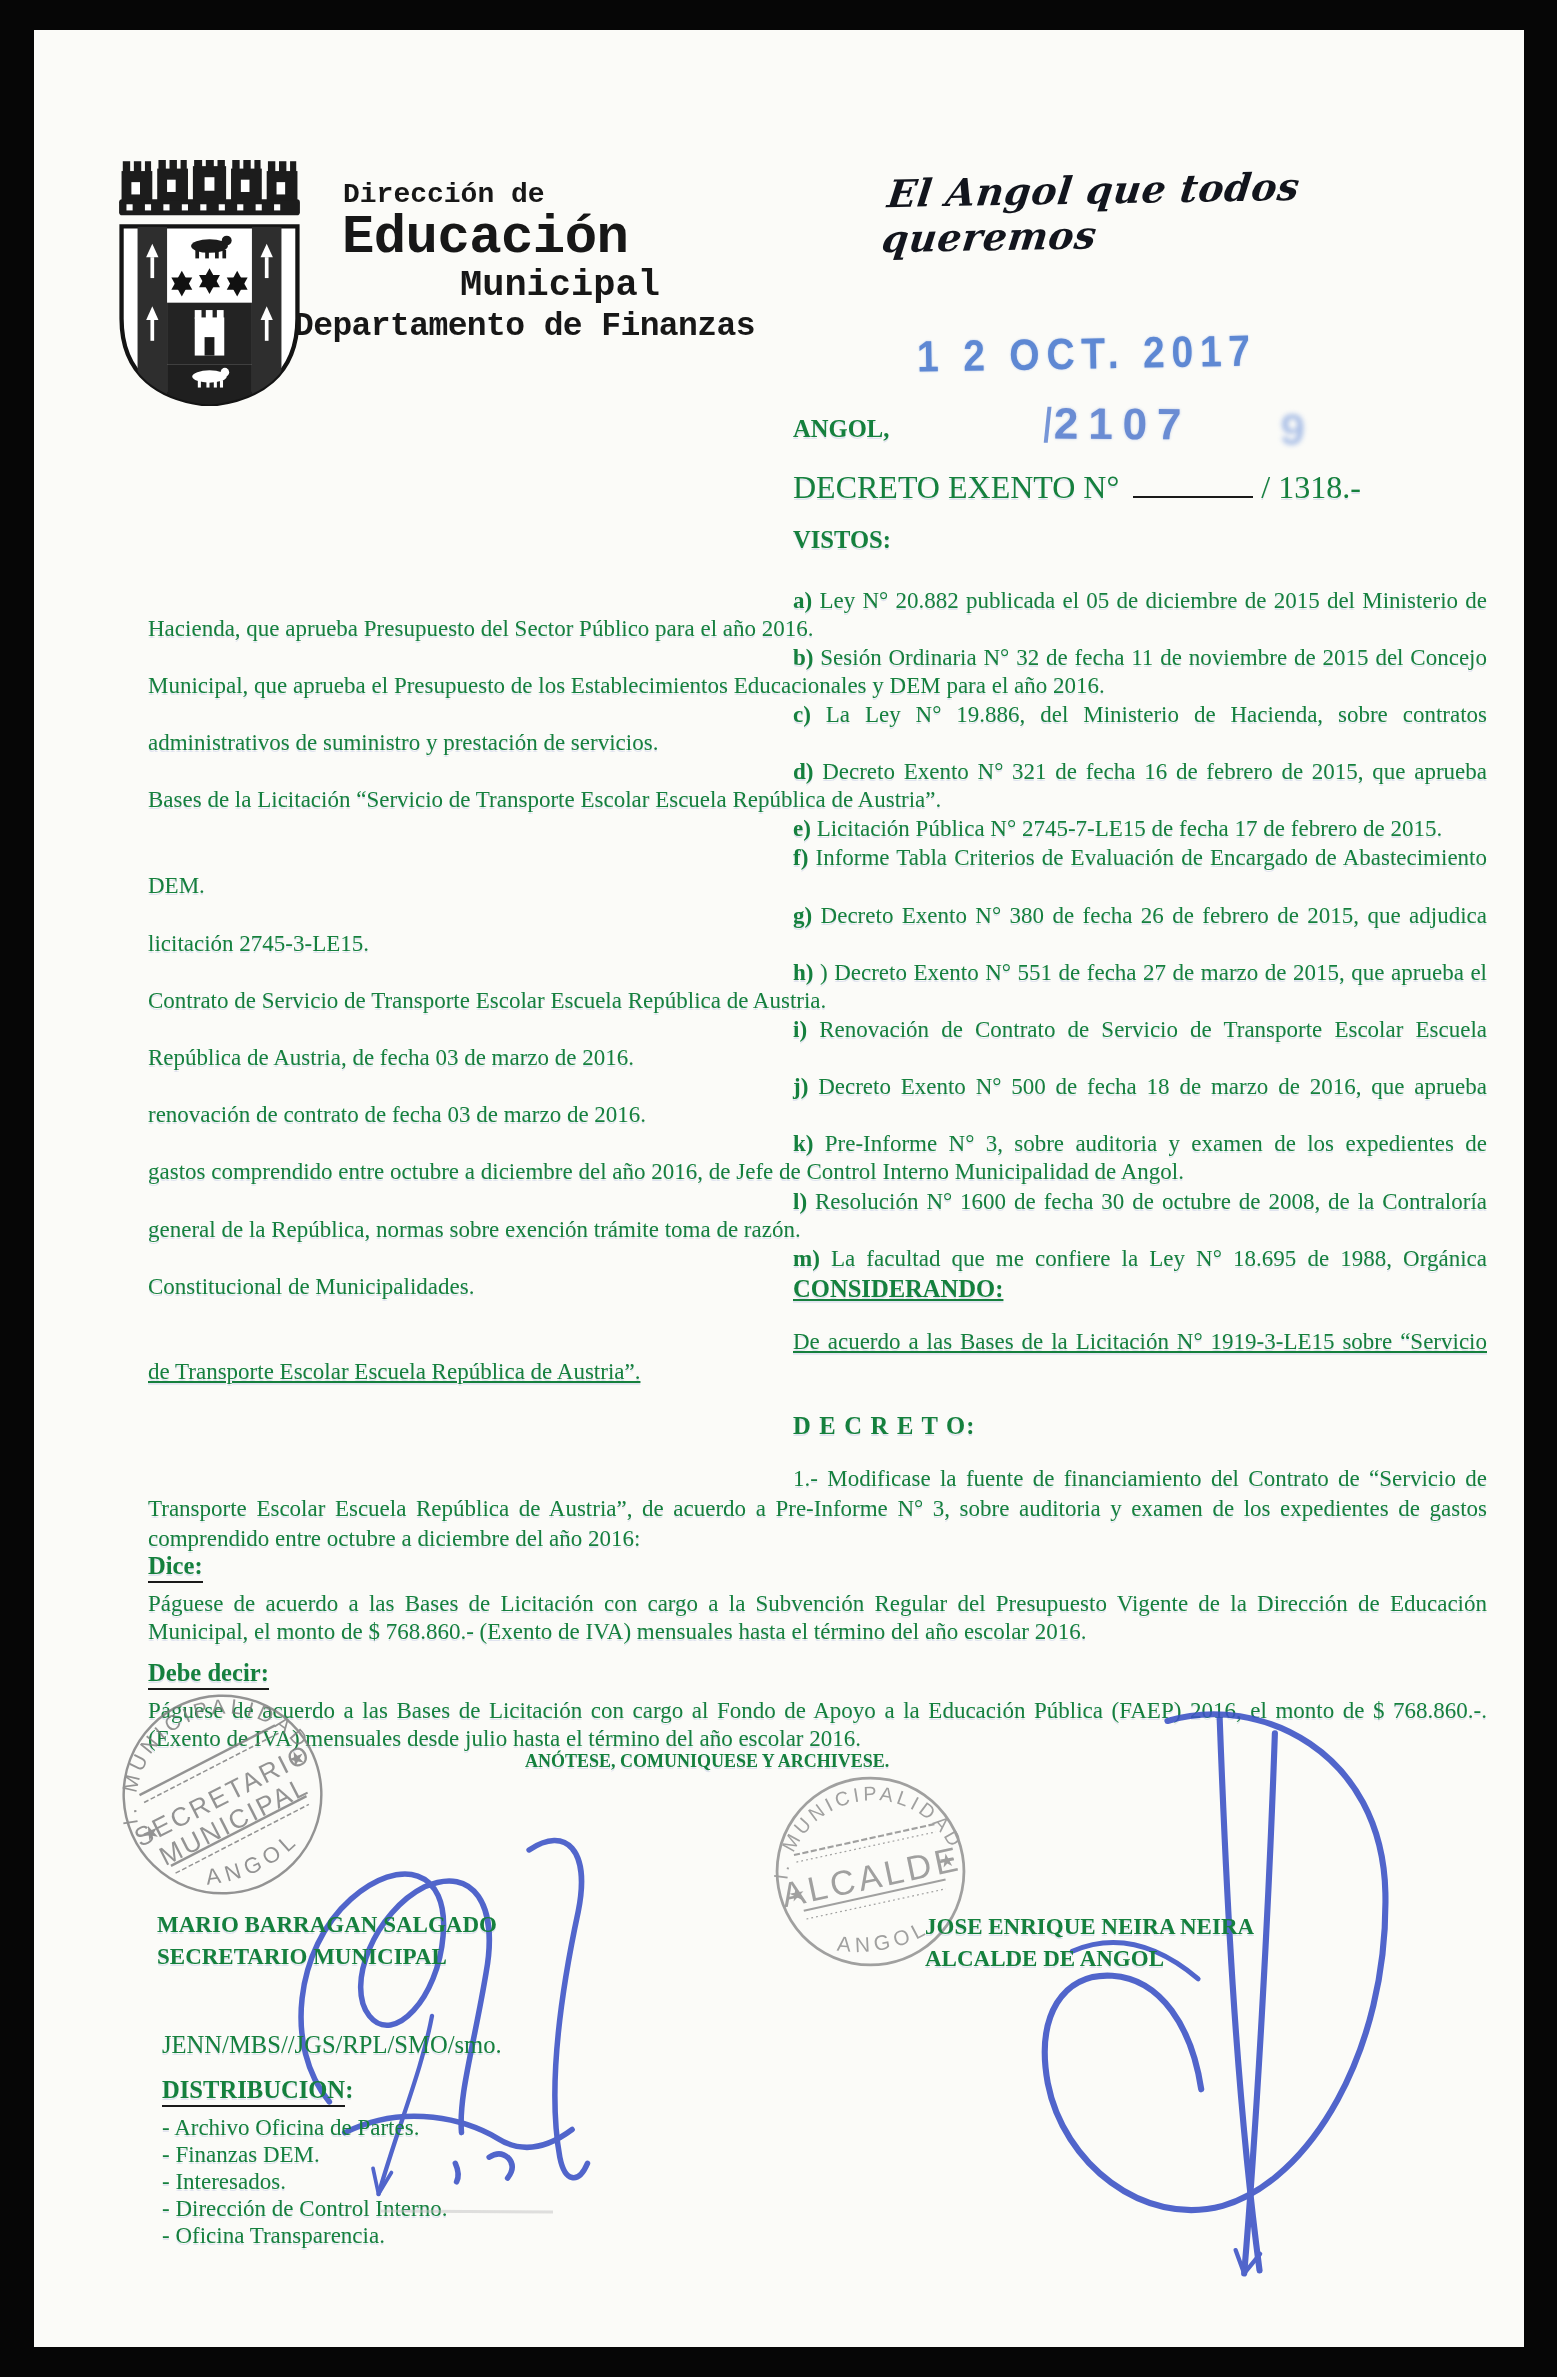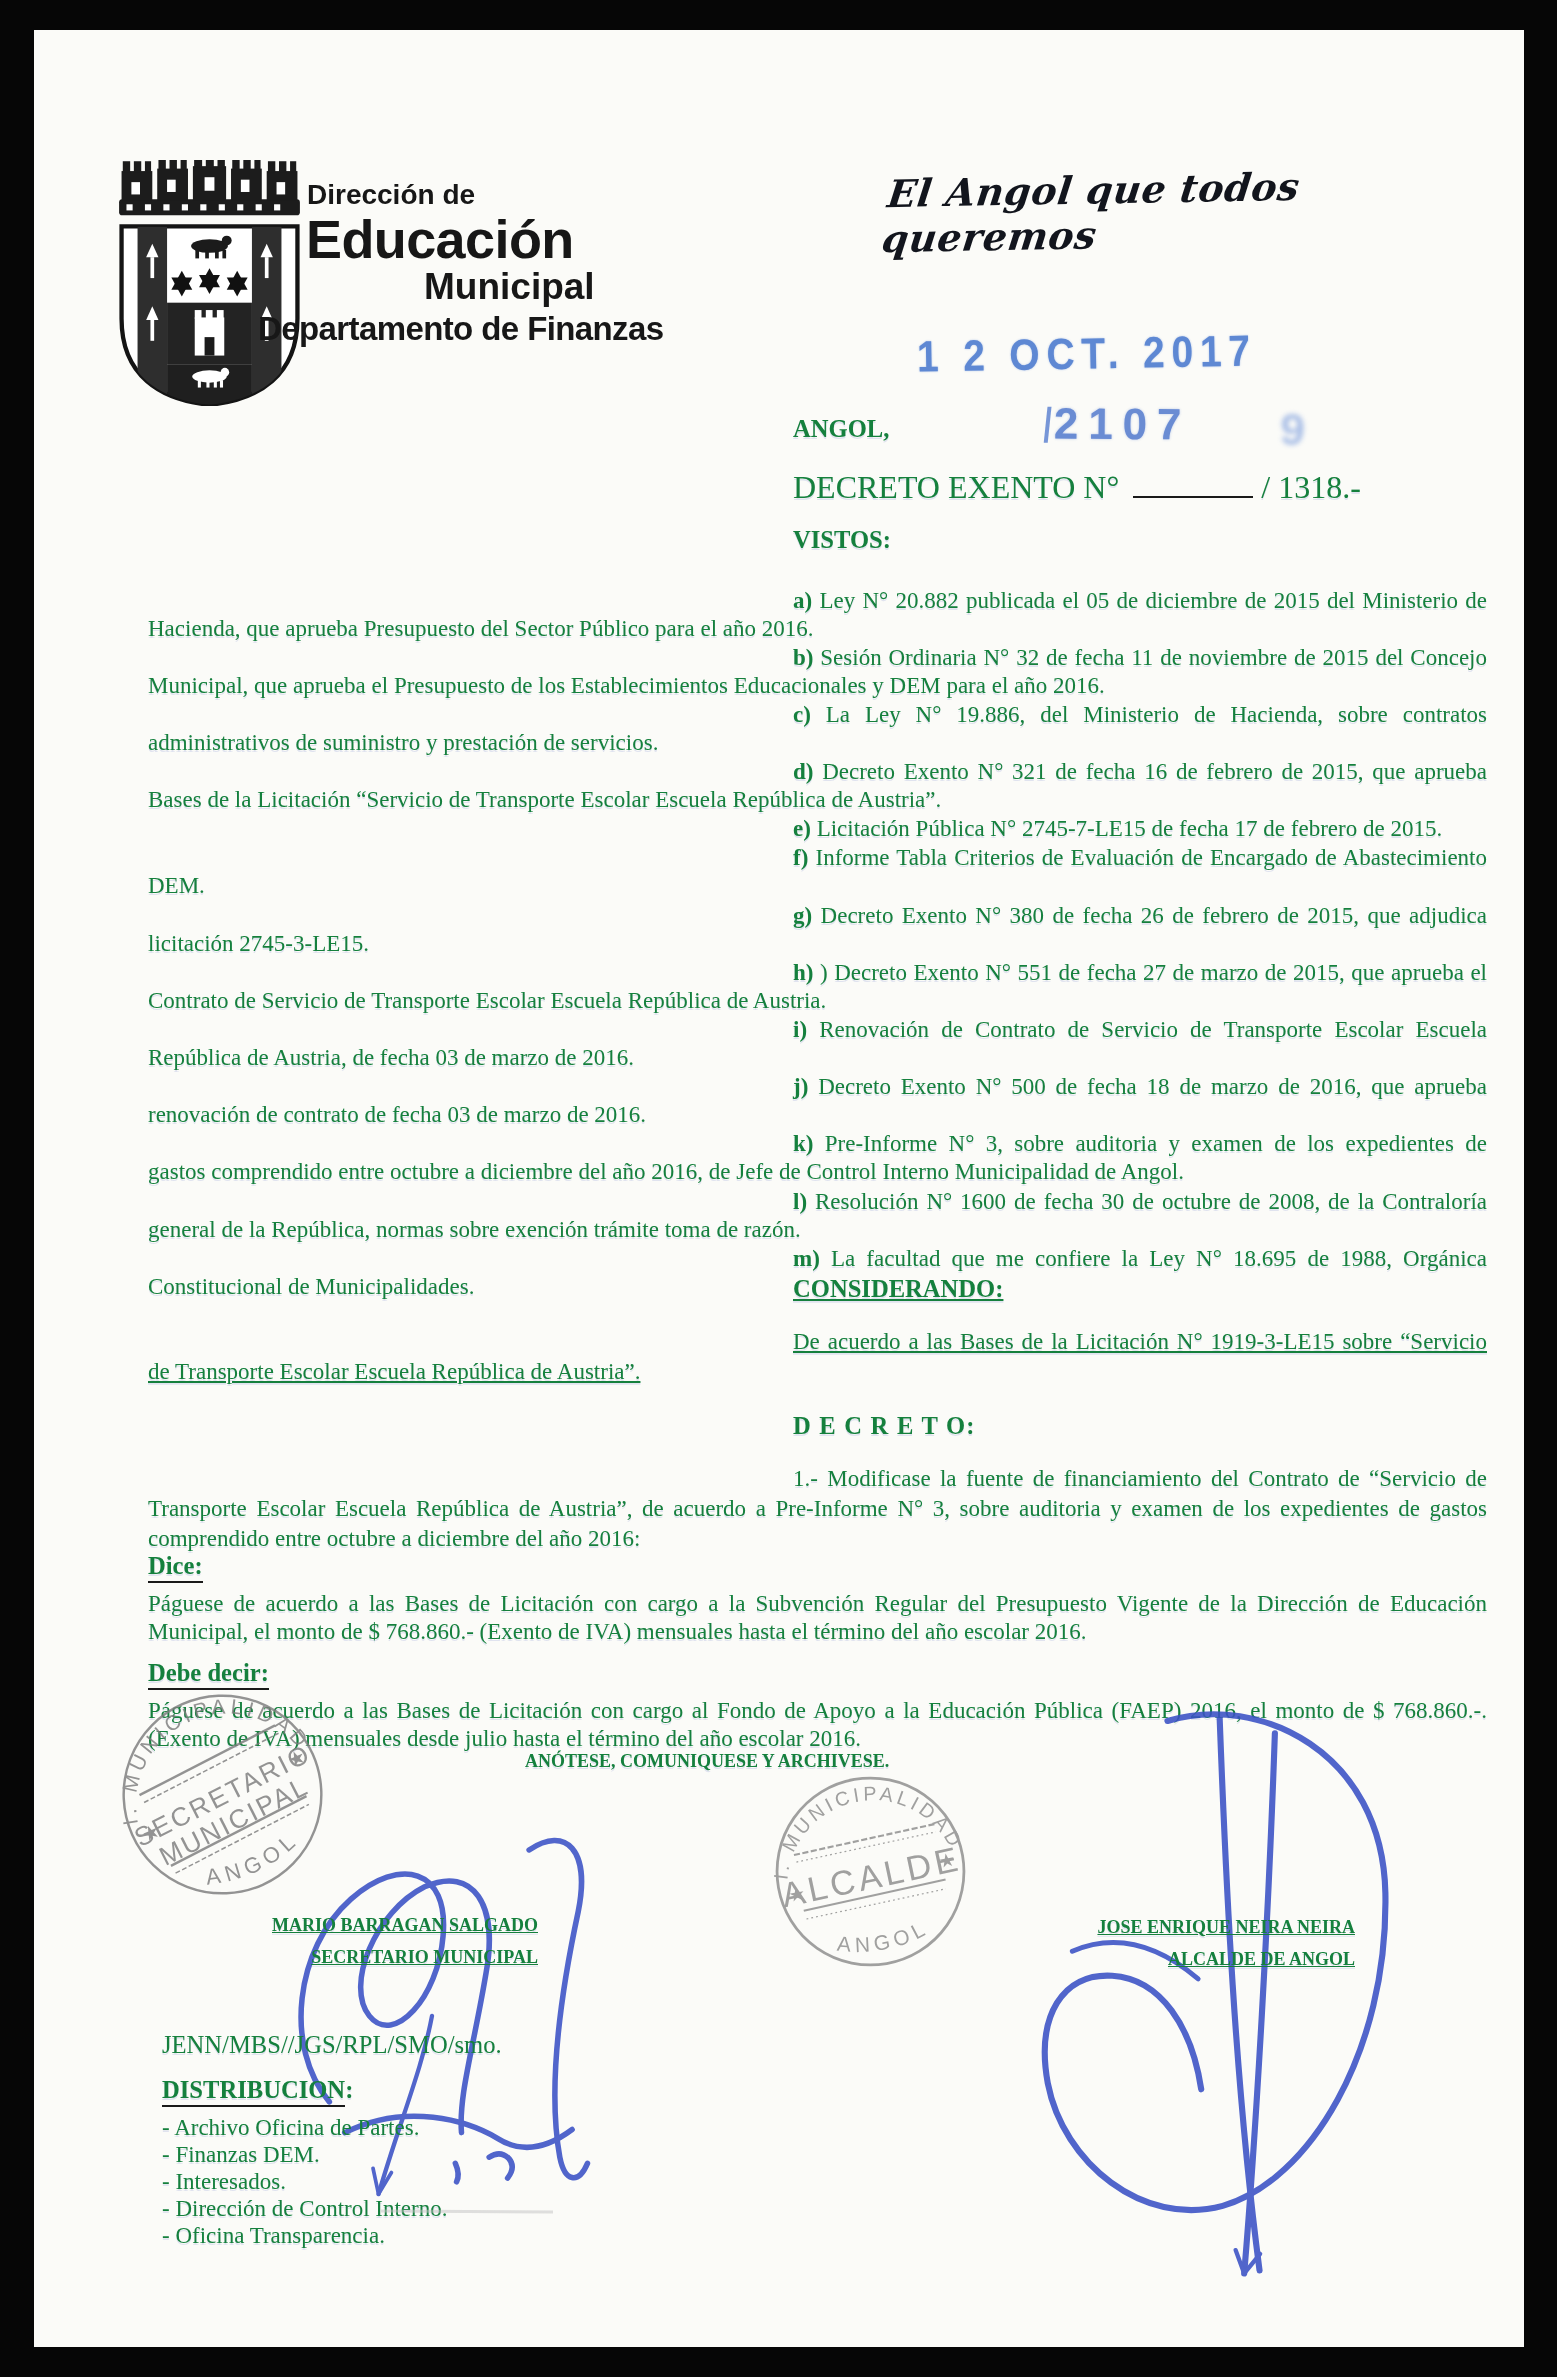--- a/index.html
+++ b/index.html
@@ -9,21 +9,21 @@
     font-family:"Liberation Serif","DejaVu Serif",serif;
   }
   .paper{
     position:absolute;left:34px;top:29.5px;width:1490px;height:2317px;
     background:#fbfbf8;overflow:hidden;
   }
   .abs{position:absolute;}
   .ink{color:#171717;}
   .doc{color:#15803d;text-shadow:0 1.8px 0 rgba(85,105,195,0.16);}
   .bold{font-weight:bold;}
-  .sans{font-family:Liberation Sans, sans-serif;}
+  .sans{font-family:Liberation Mono, monospace;margin-left:36px;}
   .justify{text-align:justify;text-justify:inter-word;}
 
   
   .hdr-line1{font-size:28px;font-weight:bold;margin-left:49px;letter-spacing:0;}
   .hdr-line2{font-size:54px;font-weight:bold;margin-left:48px;margin-top:-2.5px;letter-spacing:-0.6px;}
   .hdr-line3{font-size:37px;font-weight:bold;margin-left:166px;margin-top:-3.7px;}
   .hdr-line4{font-size:33px;font-weight:bold;margin-top:1.2px;letter-spacing:-0.6px;}
   .slogan{
     font-family:"DejaVu Serif","Liberation Serif",serif;
     font-style:italic;font-weight:bold;font-size:38px;letter-spacing:0.6px;
@@ -53,21 +53,21 @@
   .h-doc{font-weight:bold;font-size:24.6px;}
   .blank-line{display:inline-block;width:120px;border-bottom:2.5px solid #1a1a1a;height:24.6px;vertical-align:baseline;margin:0 8.6px 0 13.5px;}
 
   .flow{width:1339px;font-size:23px;line-height:28px;}
   .hang{text-indent:645px;margin:0 0 1.2px 0;}
   .lead-b{font-weight:bold;}
   .para{font-size:23px;line-height:28px;}
   .indent-para{text-indent:645px;line-height:30px;}
   .uline{display:inline-block;border-bottom:2.5px solid #1a1a1a;padding-bottom:1.2px;}
 
-  .namecol{text-align:right;font-weight:bold;font-size:18px;line-height:32px;text-decoration:underline;}
+  .namecol{text-align:left;font-weight:bold;font-size:23px;line-height:32px;}
   .dist-item{font-size:23px;line-height:27px;}
 
   
   .stamp-svg text{font-family:"Liberation Sans","DejaVu Sans",sans-serif;}
   .sig{stroke:#3a51c5;fill:none;stroke-linecap:round;stroke-linejoin:round;opacity:.88;}
   .smudge{background:#c2c2c2;opacity:.5;transform:rotate(.4deg);}
 </style>
 </head>
 <body>
 

